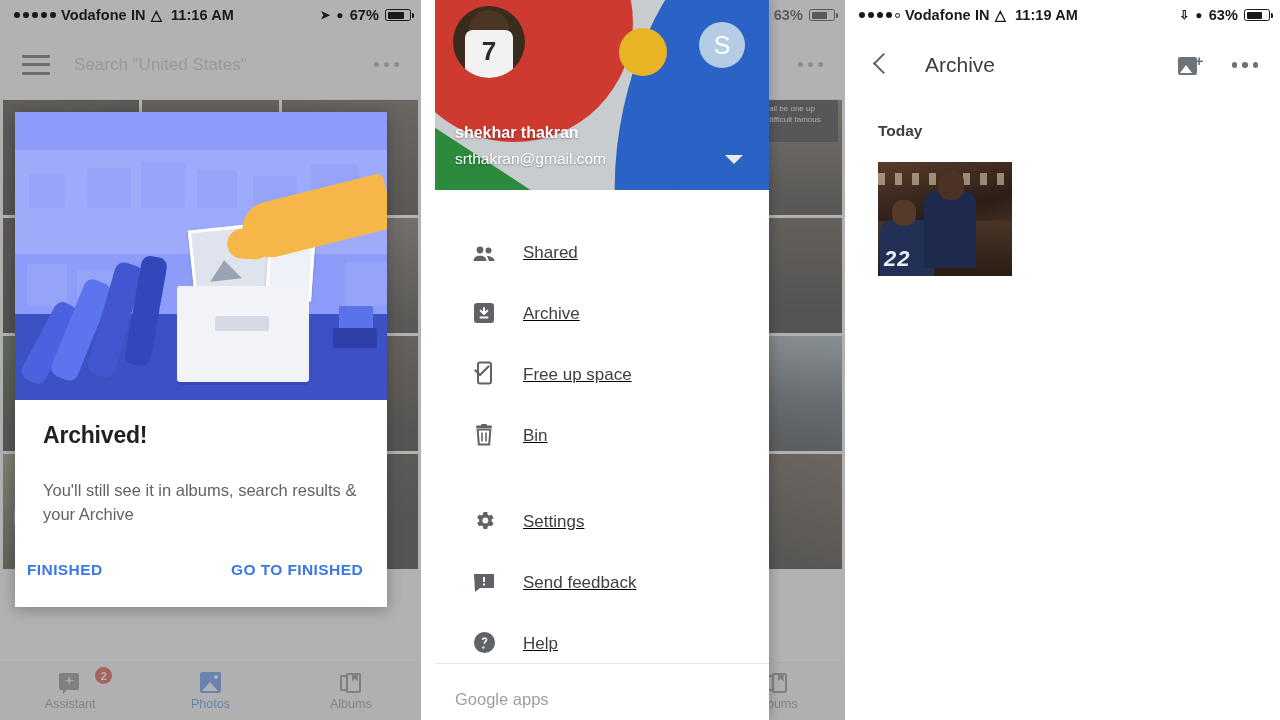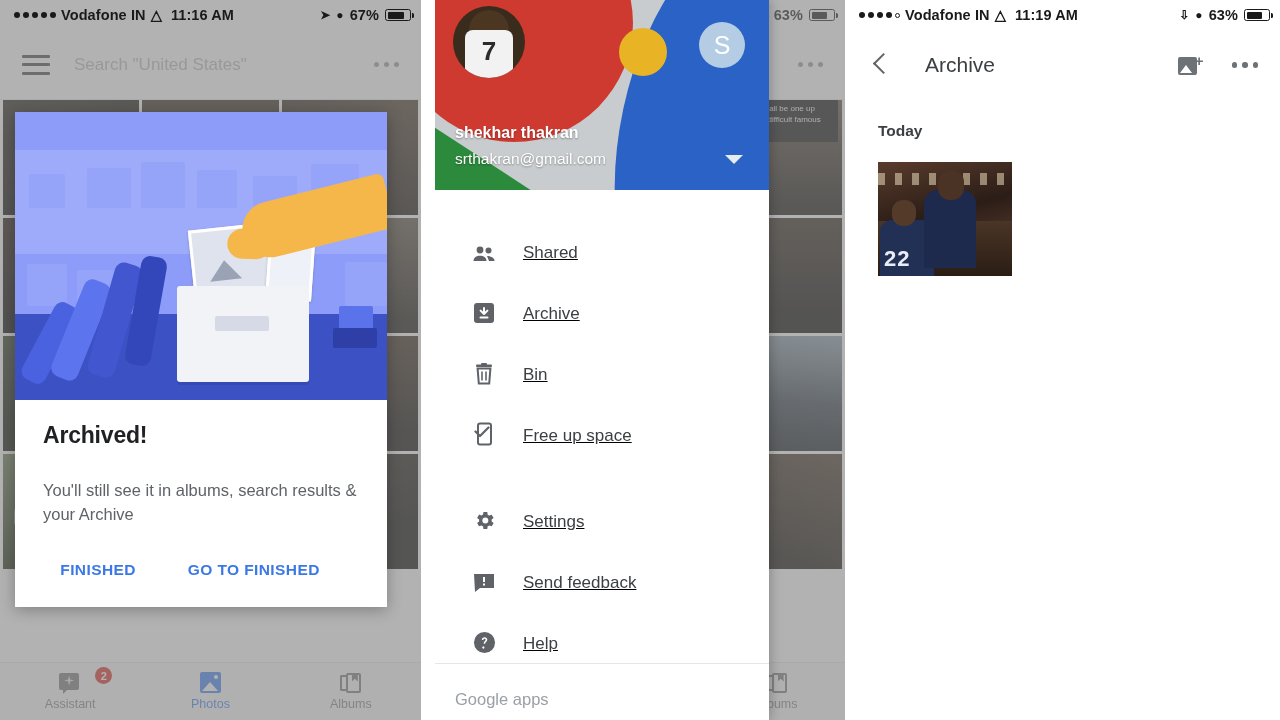--- a/index.html
+++ b/index.html
@@ -122,21 +122,21 @@
   .r1 { left:22px; bottom:14px; width:26px; height:86px; background:#4a62e0; transform:rotate(28deg); }
   .r2 { left:52px; bottom:18px; width:28px; height:104px; background:#5c74ee; transform:rotate(22deg); }
   .r3 { left:86px; bottom:22px; width:28px; height:116px; background:#4257cf; transform:rotate(16deg); }
   .r4 { left:118px; bottom:34px; width:26px; height:110px; background:#3347bb; transform:rotate(10deg); }
   .illus-smallbox { position:absolute; right:14px; bottom:70px; width:34px; height:24px; background:#5b73ea; border-radius:2px; }
   .illus-smallbox2 { position:absolute; right:10px; bottom:52px; width:44px; height:20px; background:#2e3fa8; border-radius:2px; }
 
   .p1-card-body { padding:22px 28px 6px 28px; }
   .p1-card-title { font-size:23px; font-weight:bold; color:#202124; letter-spacing:-.2px; }
   .p1-card-text { margin-top:30px; font-size:16.5px; line-height:1.45; color:#5f6368; }
-  .p1-card-actions { display:flex; justify-content:center; gap:28px; padding:18px 22px 18px 0; }
+  .p1-card-actions { display:flex; justify-content:space-between; gap:28px; padding:18px 12px 18px 0; }
   .p1-btn { background:none; border:none; color:#3b78e7; font-size:15.5px; font-weight:bold;
             letter-spacing:.4px; padding:10px 12px; cursor:pointer; font-family:inherit; }
 
   
   #panel2 .p2-bgapp { position:absolute; inset:0; background:#fff; z-index:1; }
   .p2-bg-topbar { position:absolute; top:30px; left:0; right:0; height:70px; background:#fff;
                   display:flex; align-items:center; justify-content:flex-end; padding:0 22px; border-bottom:1px solid #eee; }
   .p2-bg-grid { position:absolute; top:100px; left:0; right:0; bottom:58px;
                 display:grid; grid-template-columns:repeat(3,1fr); grid-auto-rows:115px; gap:3px; padding:0 3px; }
   .p2-quote { position:absolute; left:4px; right:4px; top:0; height:42px; background:#111; color:#eee;
@@ -187,21 +187,21 @@
   .ic-addphoto .frame::after { content:""; position:absolute; left:2px; bottom:2px; width:0;height:0;
       border-left:6px solid transparent;border-right:6px solid transparent;border-bottom:8px solid #fff; }
   .ic-addphoto .plus { position:absolute; right:-2px; top:-1px; color:#6d7276; font-size:15px; line-height:1; font-weight:bold; }
   .p3-dots { display:flex; gap:5px; }
   .p3-dots i { width:5.5px; height:5.5px; border-radius:50%; background:#6d7276; display:block; }
 
   .p3-section { padding:22px 0 0 33px; }
   .p3-daylabel { font-size:15.5px; font-weight:bold; color:#3c4043; }
   .p3-thumbs { margin-top:22px; display:flex; gap:4px; }
   .p3-thumb { width:134px; height:114px; position:relative; overflow:hidden;
-              background:linear-gradient(165deg,#5a3c2c 0%,#2b1d17 45%,#6b4b38 100%); cursor:pointer; }
+              background:linear-gradient(165deg,#5a3c2c 0%,#2b1d17 45%,#6b4b38 100%); cursor:pointer;font-style:italic; }
   .t-crowd { position:absolute; left:0; right:0; bottom:0; height:48%;
              background:linear-gradient(180deg,#4a3526 0%,#2a1d14 100%); }
   .t-lights { position:absolute; left:0; right:0; top:10%; height:10%;
               background:repeating-linear-gradient(90deg,#e8d9b8 0 7px,transparent 7px 17px); opacity:.55; }
   .t-p1 { position:absolute; left:46px; bottom:8px; width:52px; height:78px; background:#1e2a4d; border-radius:14px 14px 0 0; }
   .t-p1head { position:absolute; left:60px; bottom:76px; width:26px; height:30px; background:#4a3224; border-radius:12px; }
   .t-p2 { position:absolute; left:2px; bottom:0; width:54px; height:56px; background:#223055; border-radius:12px 12px 0 0; }
   .t-p2head { position:absolute; left:14px; bottom:50px; width:24px; height:26px; background:#543a28; border-radius:11px; }
   .t-num { position:absolute; left:6px; bottom:4px; font-size:22px; font-weight:bold; color:#e8eef7; letter-spacing:1px; }
 </style>
@@ -416,37 +416,37 @@
             <svg width="22" height="22" viewBox="0 0 22 22">
                 <rect x="1" y="1" width="20" height="20" rx="3" fill="#5f6368"></rect>
                 <path d="M11 6v6m0 0 3.4-3.4M11 12 7.6 8.6" stroke="#fff" stroke-width="2" fill="none" stroke-linecap="round"></path>
                 <rect x="6.5" y="14.5" width="9" height="2" rx="1" fill="#fff"></rect>
               </svg>
           </span>
           <span class="mi-lb">Archive</span>
         </div>
         <div class="mi">
           <span class="mi-ic">
+            <svg width="20" height="24" viewBox="0 0 20 24">
+                <rect x="4" y="1.5" width="13" height="21" rx="2" fill="none" stroke="#5f6368" stroke-width="2"></rect>
+                <path d="M1.5 9.5 6 14l8.5-8.5" fill="none" stroke="#5f6368" stroke-width="2.2" stroke-linecap="round" stroke-linejoin="round"></path>
+              </svg>
+          </span>
+          <span class="mi-lb">Free up space</span>
+        </div>
+        <div class="mi">
+          <span class="mi-ic">
             <svg width="20" height="22" viewBox="0 0 20 22">
                 <rect x="2" y="1.5" width="16" height="2.6" rx="1" fill="#5f6368"></rect>
                 <rect x="7" y="0" width="6" height="2.4" rx="1" fill="#5f6368"></rect>
                 <path d="M3.6 5.4h12.8l-1.2 15.2H4.8z" fill="none" stroke="#5f6368" stroke-width="2"></path>
                 <path d="M8 8.5v9M12 8.5v9" stroke="#5f6368" stroke-width="1.6"></path>
               </svg>
           </span>
           <span class="mi-lb">Bin</span>
-        </div>
-        <div class="mi">
-          <span class="mi-ic">
-            <svg width="20" height="24" viewBox="0 0 20 24">
-                <rect x="4" y="1.5" width="13" height="21" rx="2" fill="none" stroke="#5f6368" stroke-width="2"></rect>
-                <path d="M1.5 9.5 6 14l8.5-8.5" fill="none" stroke="#5f6368" stroke-width="2.2" stroke-linecap="round" stroke-linejoin="round"></path>
-              </svg>
-          </span>
-          <span class="mi-lb">Free up space</span>
         </div>
       </div>
 
       <div class="p2-sep"></div>
 
       <div class="p2-menu">
         <div class="mi">
           <span class="mi-ic">
             <svg width="23" height="23" viewBox="0 0 24 24">
                 <path fill="#5f6368" d="M19.4 13a7.8 7.8 0 0 0 0-2l2.1-1.6-2-3.5-2.5 1a7.6 7.6 0 0 0-1.7-1L14.9 3h-4l-.4 2.8a7.6 7.6 0 0 0-1.7 1l-2.5-1-2 3.5L6.4 11a7.8 7.8 0 0 0 0 2l-2.1 1.6 2 3.5 2.5-1c.5.4 1.1.8 1.7 1l.4 2.8h4l.4-2.8c.6-.2 1.2-.6 1.7-1l2.5 1 2-3.5z"></path>

